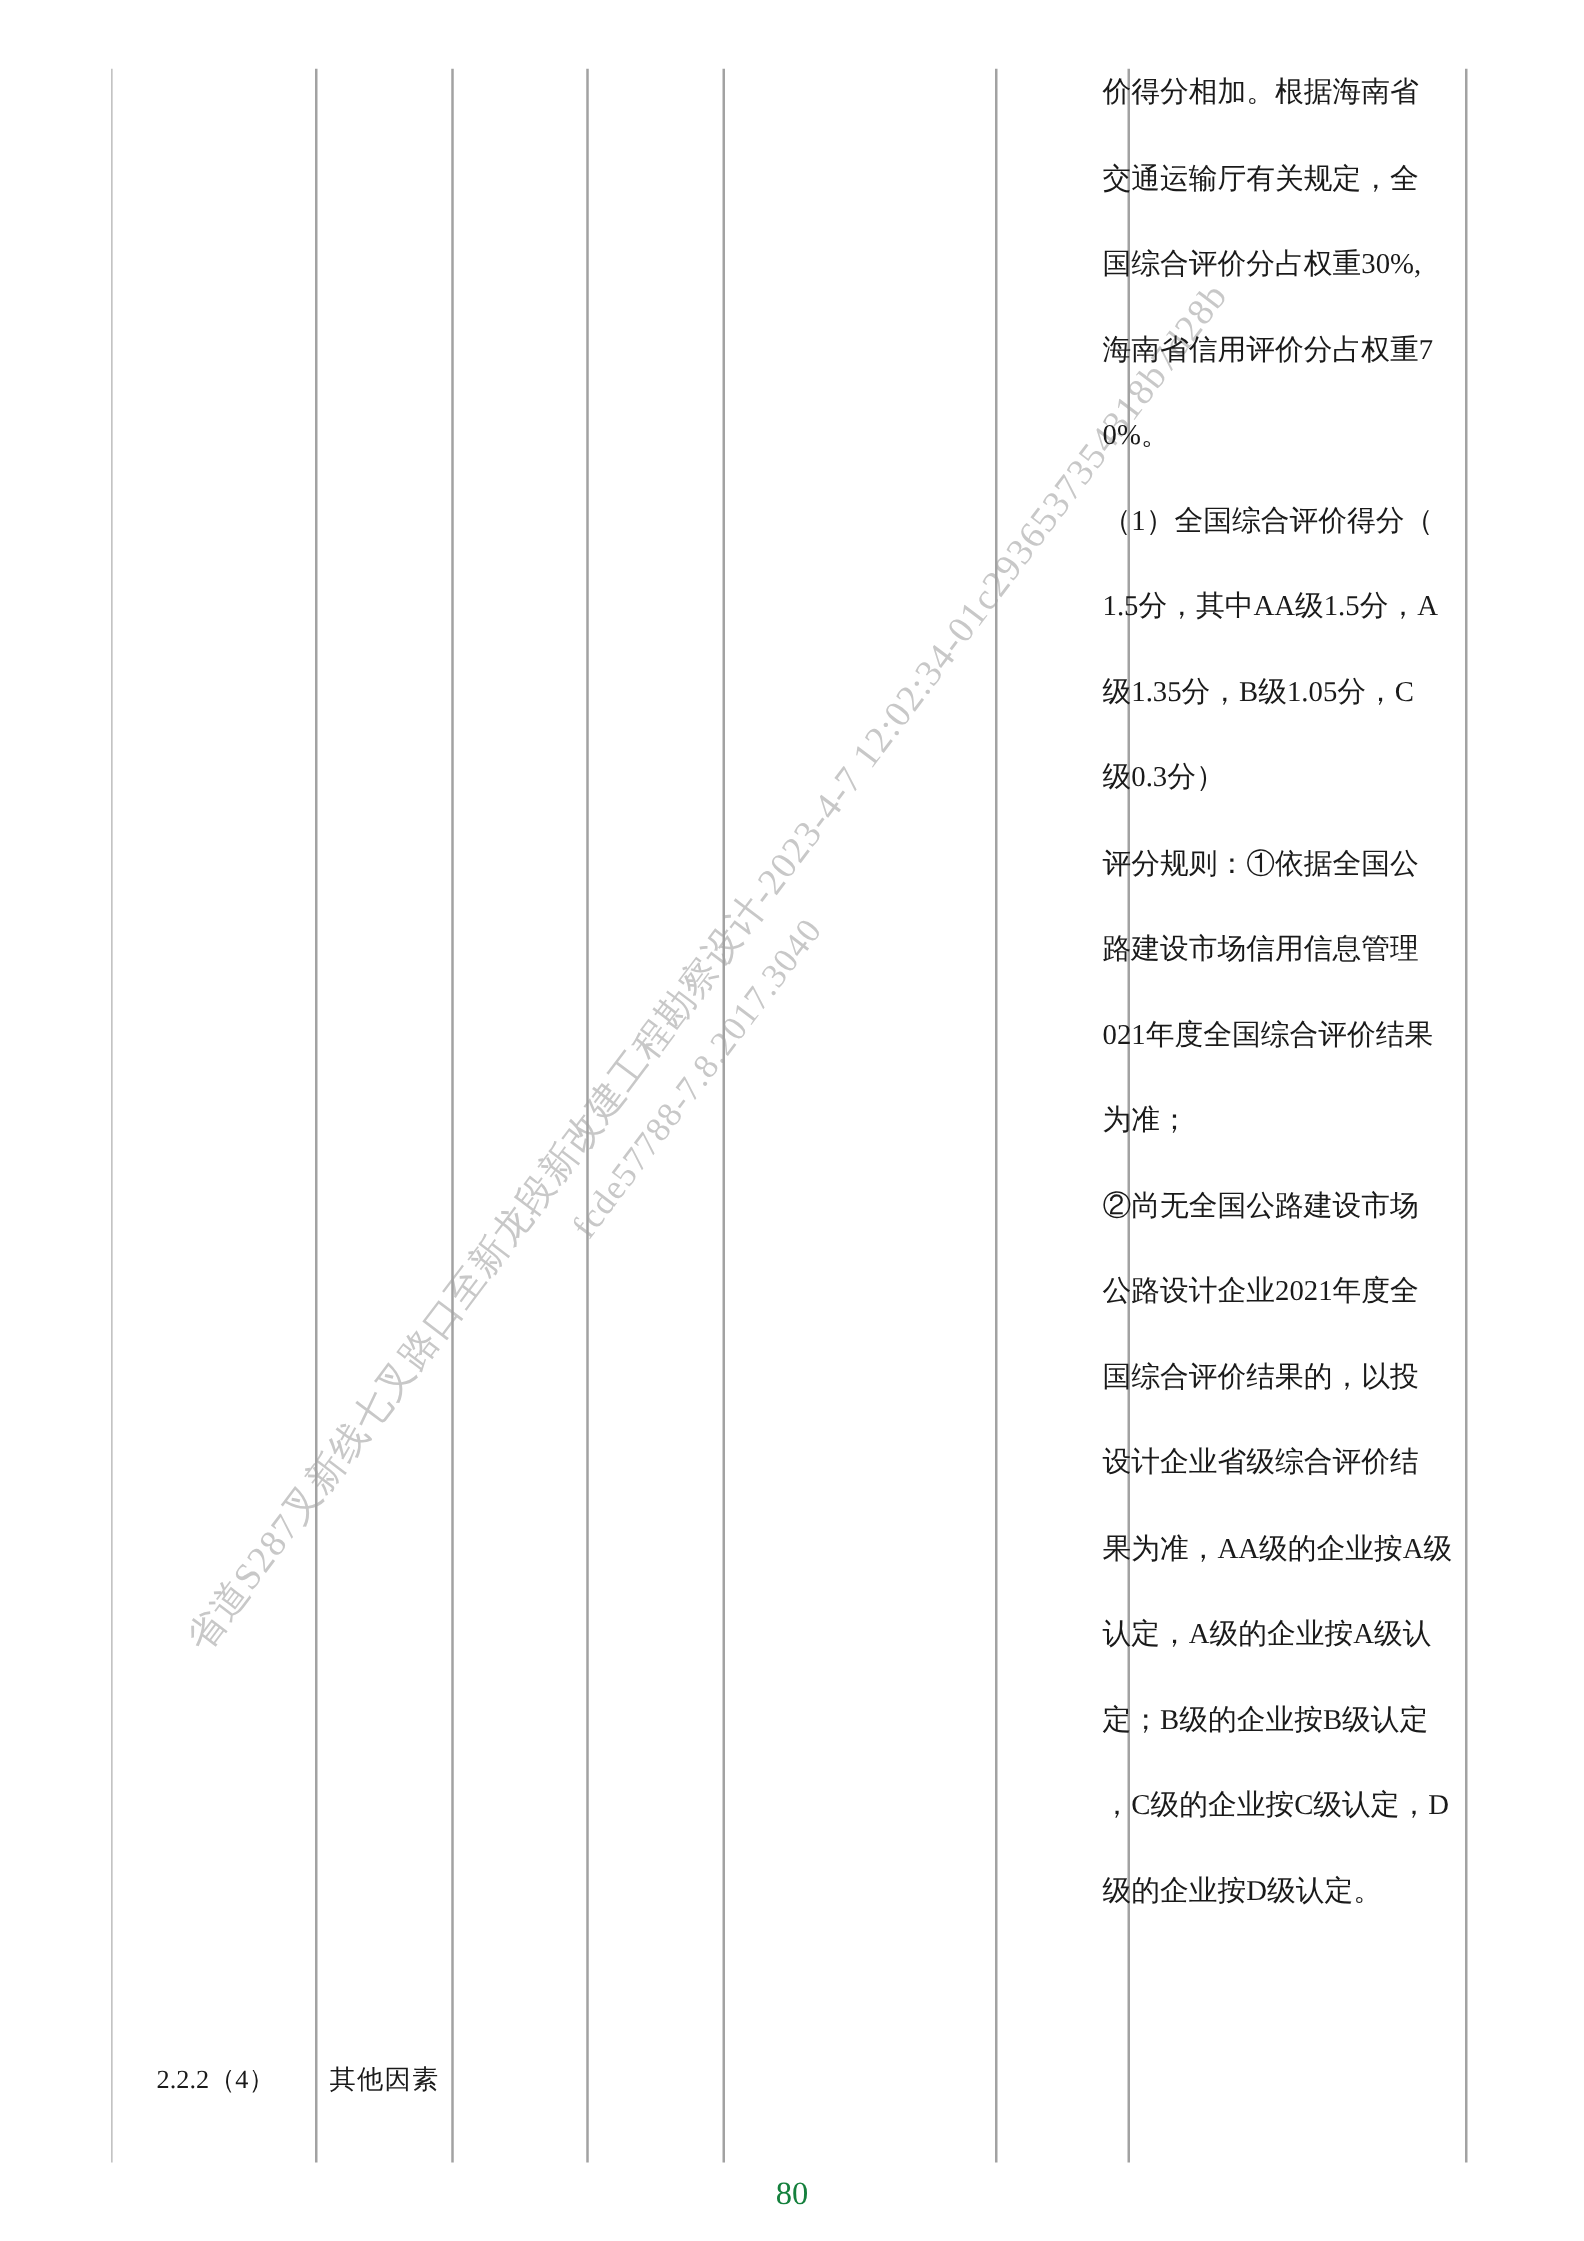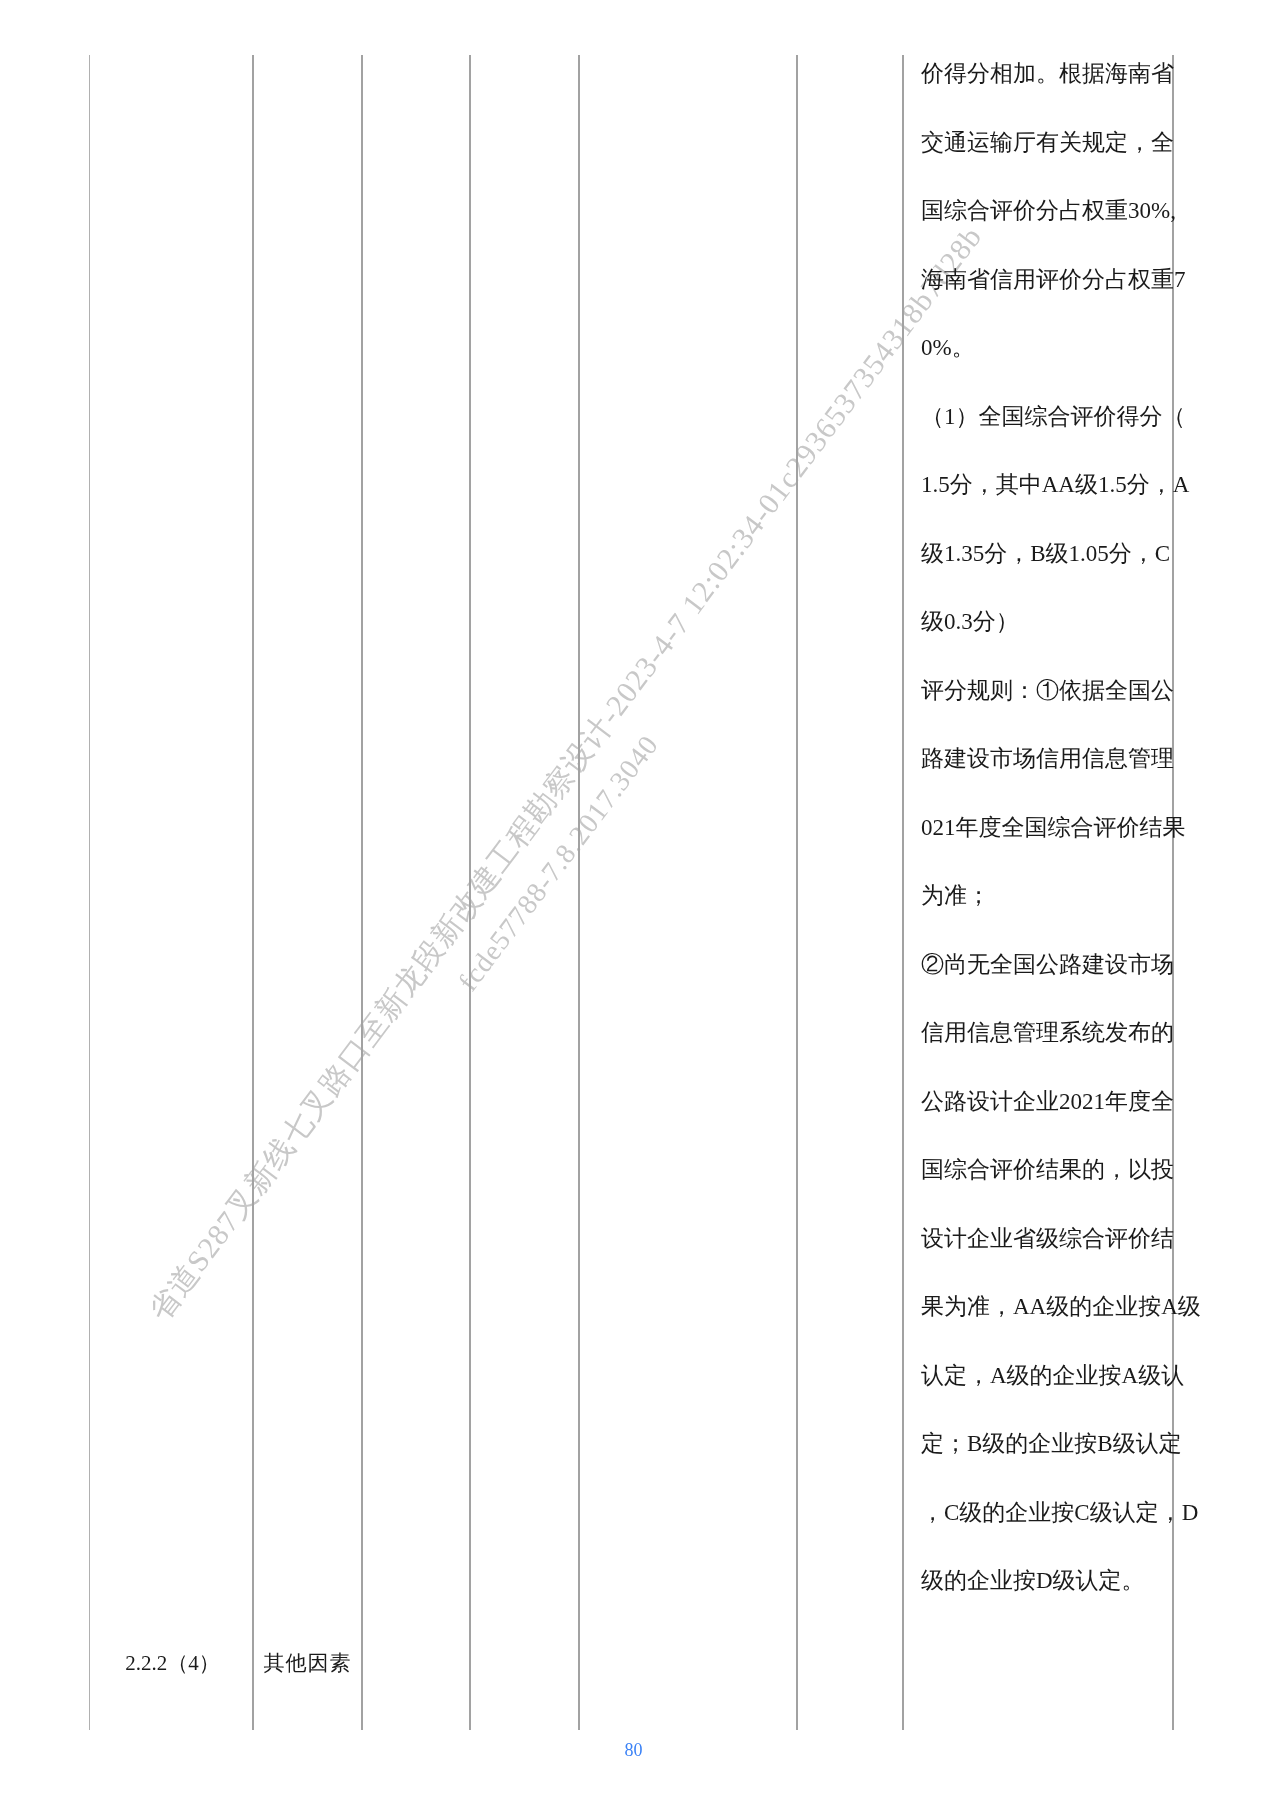--- a/index.html
+++ b/index.html
@@ -76,40 +76,40 @@
     text-align: center;
     font-size: 21px;
     line-height: 30px;
     letter-spacing: 1px;
     white-space: nowrap;
   }
 
   
   .criteria-col {
     position: absolute;
-    left: 921px;
+    left: 882px;
     top: 40px;
     width: 262px;
     font-size: 23px;
     line-height: 68.5px;
   }
   .rc-line {
     height: 68.5px;
     white-space: nowrap;
   }
 
   
   .page-number {
     position: absolute;
     left: 0;
     right: 0;
     top: 1740px;
     text-align: center;
-    font-size: 18px;
-    color: #3b82f6;
+    font-size: 26px;
+    color: #15803d;
   }
 </style>
 </head>
 <body>
 
 <div class="page">
 
   <div>
     <div class="wm-line wm-line1">省道S287叉新线七叉路口至新龙段新改建工程勘察设计-2023-4-7 12:02:34-01c2936537354318b7d28b</div>
     <div class="wm-line wm-line2">fcde57788-7.8.2017.3040</div>
@@ -138,21 +138,20 @@
       <div class="rc-line">0%。</div>
       <div class="rc-line">（1）全国综合评价得分（</div>
       <div class="rc-line">1.5分，其中AA级1.5分，A</div>
       <div class="rc-line">级1.35分，B级1.05分，C</div>
       <div class="rc-line">级0.3分）</div>
       <div class="rc-line">评分规则：①依据全国公</div>
       <div class="rc-line">路建设市场信用信息管理</div>
       <div class="rc-line">021年度全国综合评价结果</div>
       <div class="rc-line">为准；</div>
       <div class="rc-line">②尚无全国公路建设市场</div>
-      <div class="rc-line">信用信息管理系统发布的</div>
       <div class="rc-line">公路设计企业2021年度全</div>
       <div class="rc-line">国综合评价结果的，以投</div>
       <div class="rc-line">设计企业省级综合评价结</div>
       <div class="rc-line">果为准，AA级的企业按A级</div>
       <div class="rc-line">认定，A级的企业按A级认</div>
       <div class="rc-line">定；B级的企业按B级认定</div>
       <div class="rc-line">，C级的企业按C级认定，D</div>
       <div class="rc-line">级的企业按D级认定。</div>
     </div>
 

